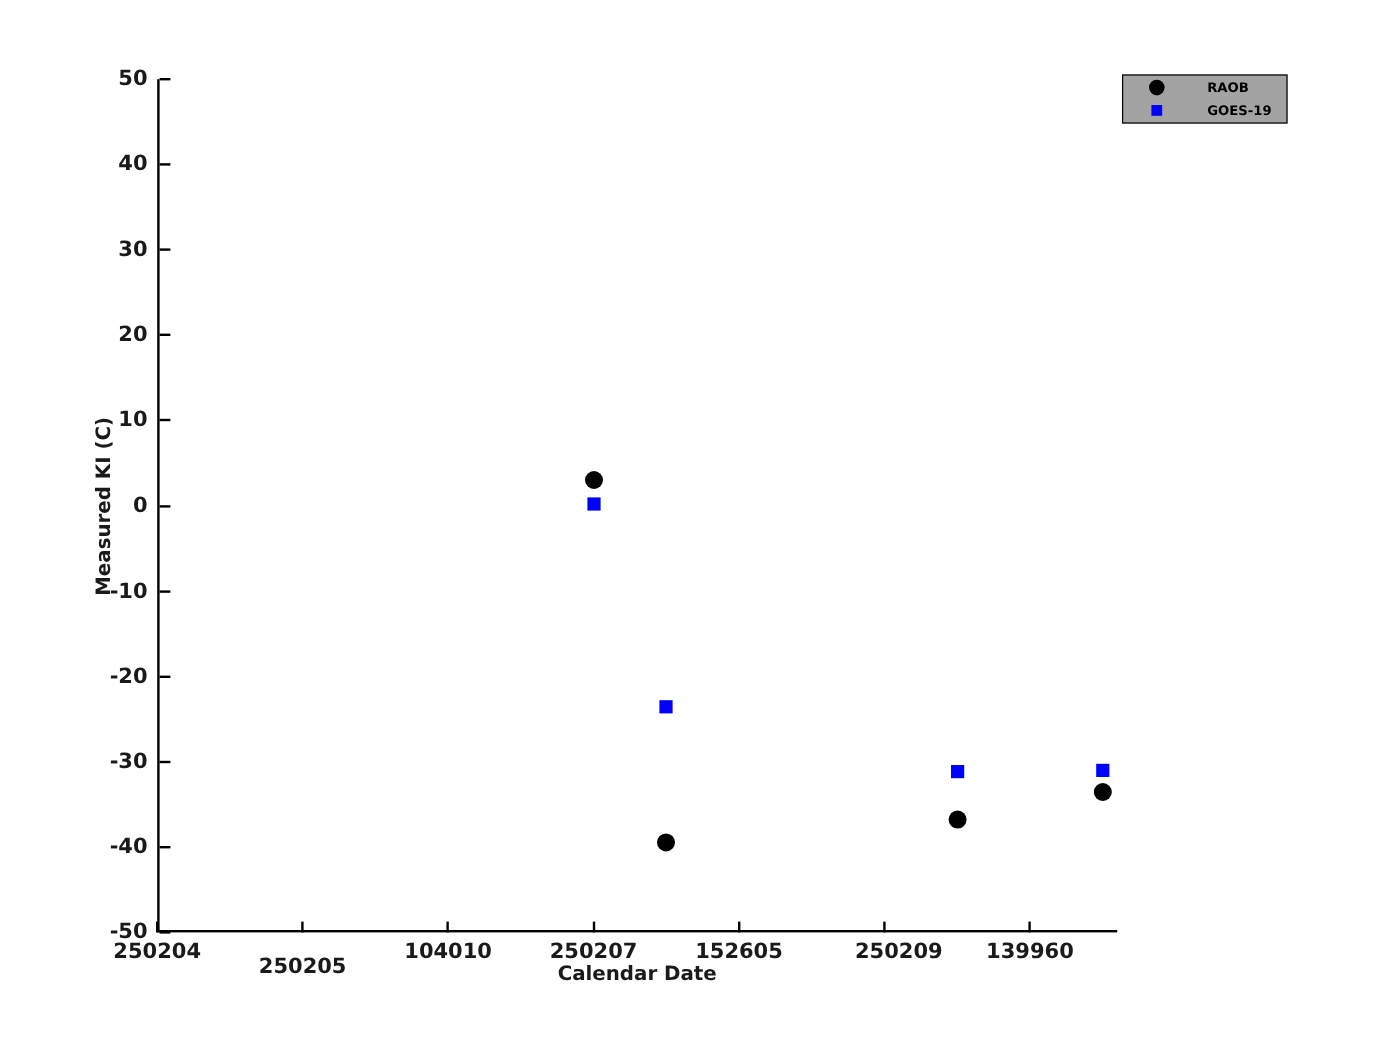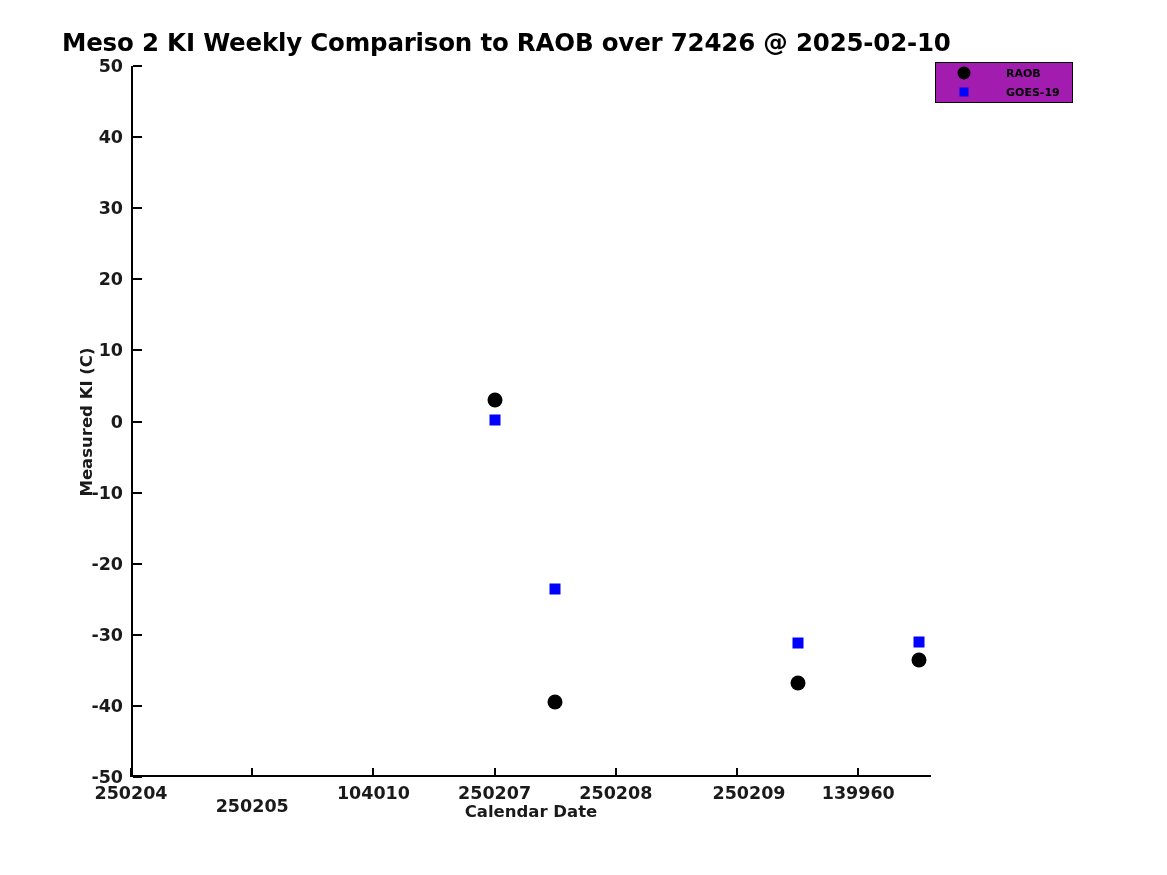--- a/index.html
+++ b/index.html
@@ -125,21 +125,21 @@
   }
 
   
   #legend {
     position: absolute;
     left: 935px;
     top: 62px;
     width: 136px;
     height: 39px;
     border: 1.5px solid #000000;
-    background: #a21caf;
+    background: #a3a3a3;
   }
   .legend-row {
     position: absolute;
     left: 0;
     width: 100%;
     height: 19px;
     display: flex;
     align-items: center;
   }
   .legend-swatch {
@@ -157,21 +157,20 @@
     font-weight: bold;
     color: #000000;
     white-space: nowrap;
   }
 </style>
 </head>
 <body>
 
 <div id="page">
 
-  <div id="chart-title">Meso 2 KI Weekly Comparison to RAOB over 72426 @ 2025-02-10</div>
 
   <div id="plot-area">
     <div id="y-spine"></div>
     <div id="x-spine"></div>
 
     <div id="y-ticks">
         <div class="y-tick" style="top: -1px;"></div>
         <div class="y-tick-label" style="top: 0px; right: 808px;">50</div>
         <div class="y-tick" style="top: 70.1px;"></div>
         <div class="y-tick-label" style="top: 71.1px; right: 808px;">40</div>
@@ -197,21 +196,21 @@
     <div id="x-ticks">
         <div class="x-tick" style="left: -1px; top: 702px;"></div>
         <div class="x-tick-label" style="left: 0px; top: 717px;">250204</div>
         <div class="x-tick" style="left: 120.212px; top: 702px;"></div>
         <div class="x-tick-label" style="left: 121.212px; top: 717px; margin-top: 13px;">250205</div>
         <div class="x-tick" style="left: 241.424px; top: 702px;"></div>
         <div class="x-tick-label" style="left: 242.424px; top: 717px;">104010</div>
         <div class="x-tick" style="left: 362.636px; top: 702px;"></div>
         <div class="x-tick-label" style="left: 363.636px; top: 717px;">250207</div>
         <div class="x-tick" style="left: 483.848px; top: 702px;"></div>
-        <div class="x-tick-label" style="left: 484.848px; top: 717px;">250208</div>
+        <div class="x-tick-label" style="left: 484.848px; top: 717px;">152605</div>
         <div class="x-tick" style="left: 605.061px; top: 702px;"></div>
         <div class="x-tick-label" style="left: 618px; top: 717px;">250209</div>
         <div class="x-tick" style="left: 726.273px; top: 702px;"></div>
         <div class="x-tick-label" style="left: 727.273px; top: 717px;">139960</div>
       </div>
 
     <div id="data-markers">
         <div class="marker marker-circle" title="RAOB: 3" style="left: 363.636px; top: 334.17px; background: rgb(0, 0, 0);"></div>
         <div class="marker marker-circle" title="RAOB: -39.4" style="left: 424.242px; top: 635.634px; background: rgb(0, 0, 0);"></div>
         <div class="marker marker-circle" title="RAOB: -36.8" style="left: 666.667px; top: 617.148px; background: rgb(0, 0, 0);"></div>

